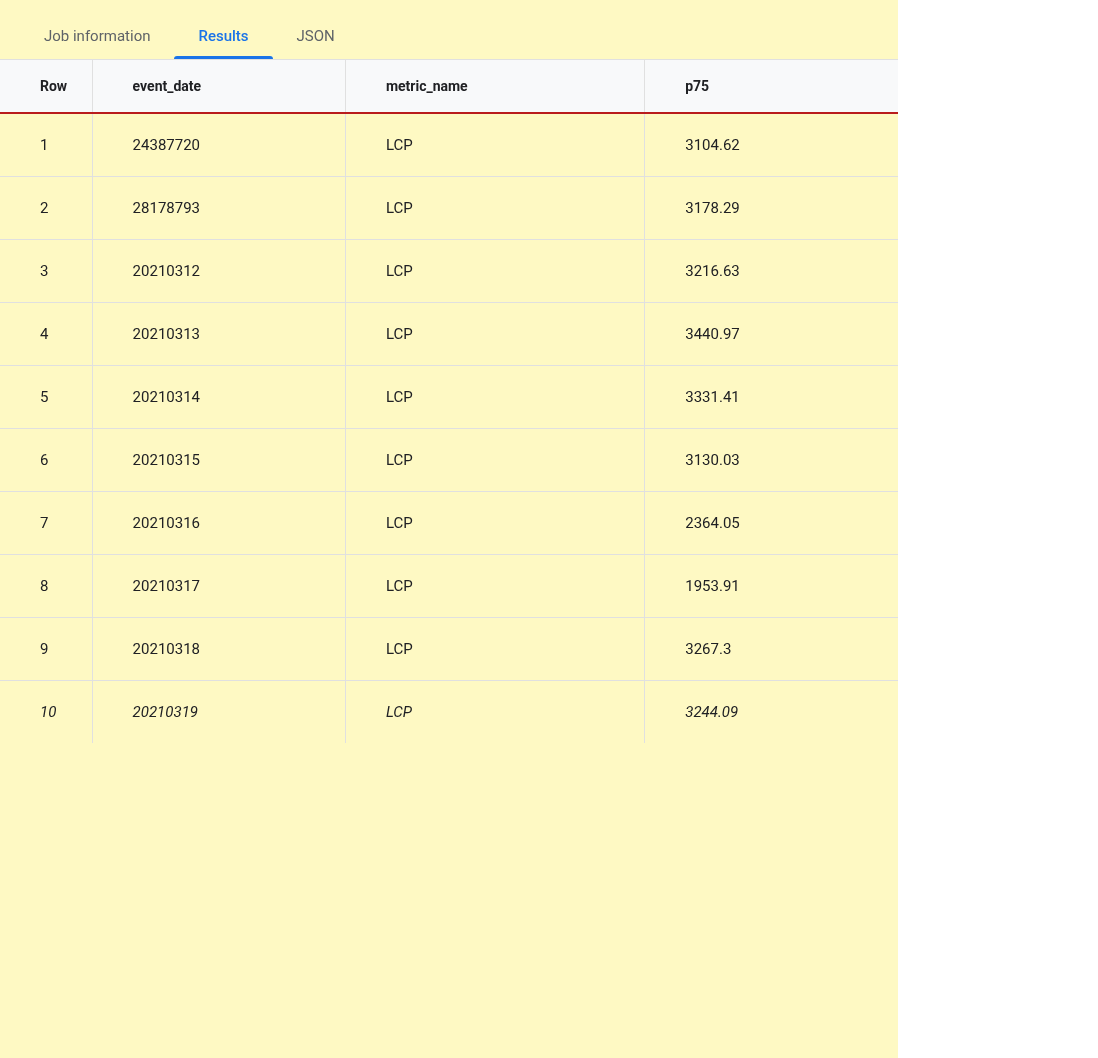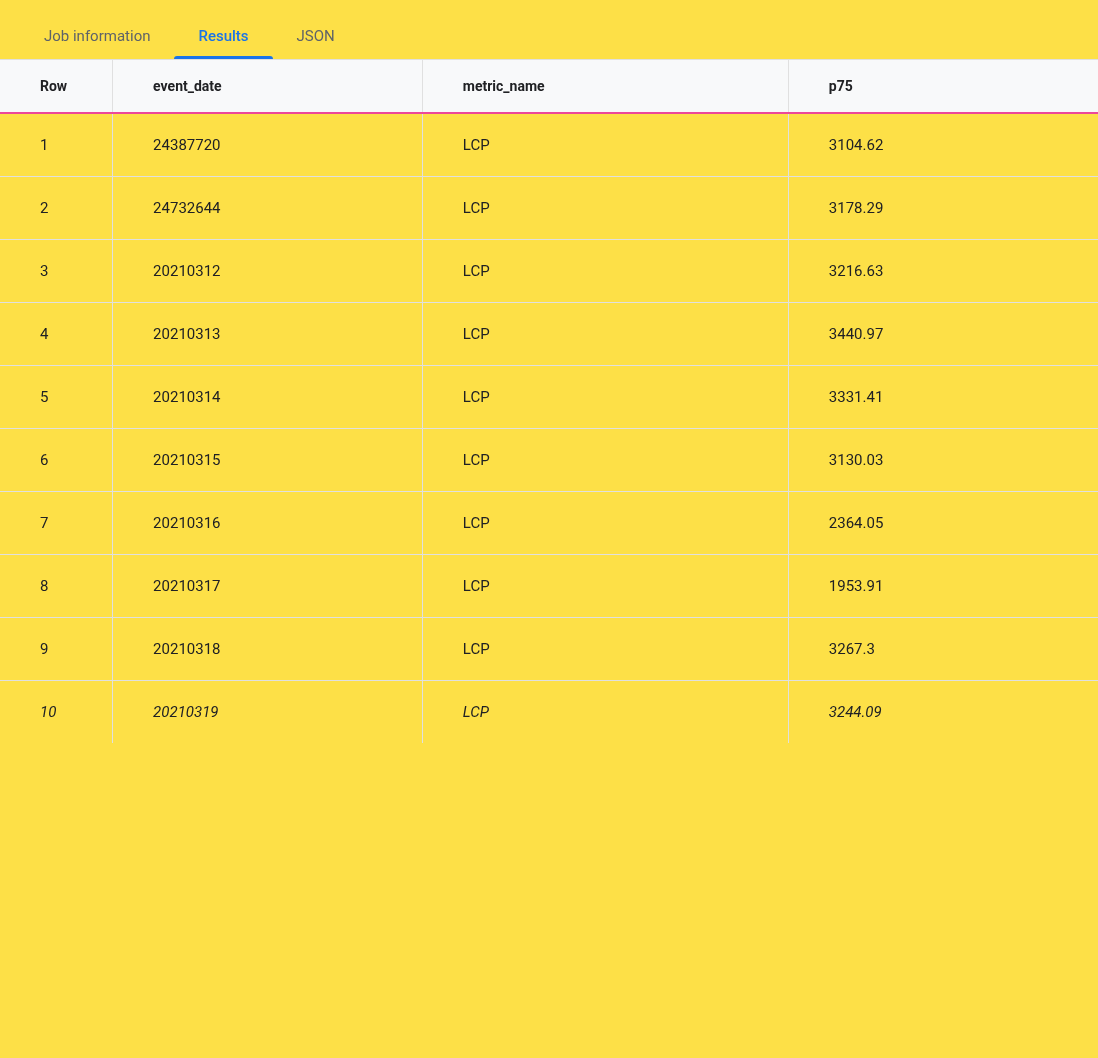--- a/index.html
+++ b/index.html
@@ -9,23 +9,23 @@
     }
 
     body {
       font-family: 'Google Sans', Roboto, Arial, sans-serif;
       background: #ffffff;
       color: #202124;
       font-size: 14px;
     }
 
     .container {
-      width: 1098px;
+      width: 898px;
       min-height: 1058px;
-      background: #fde047;
+      background: #fef9c3;
     }
 
     
     .tab-bar {
       display: flex;
       align-items: flex-end;
       border-bottom: 1px solid #e0e0e0;
       padding: 0 20px;
       height: 60px;
     }
@@ -61,21 +61,21 @@
       padding: 0;
     }
 
     table {
       width: 100%;
       border-collapse: collapse;
     }
 
     thead tr {
       background: #f8f9fa;
-      border-bottom: 2px solid #ec4899;
+      border-bottom: 2px solid #b91c1c;
       padding-left: 44px;
     }
 
     thead th {
       padding: 18px 0 18px 40px;
       text-align: left;
       font-weight: 700;
       font-size: 14px;
       color: #202124;
       border-right: 1px solid #e0e0e0;
@@ -142,21 +142,21 @@
       </thead>
       <tbody id="table-body">
       <tr>
             <td>1</td>
             <td>24387720</td>
             <td>LCP</td>
             <td>3104.62</td>
           </tr>
           <tr>
             <td>2</td>
-            <td>24732644</td>
+            <td>28178793</td>
             <td>LCP</td>
             <td>3178.29</td>
           </tr>
           <tr>
             <td>3</td>
             <td>20210312</td>
             <td>LCP</td>
             <td>3216.63</td>
           </tr>
           <tr>

